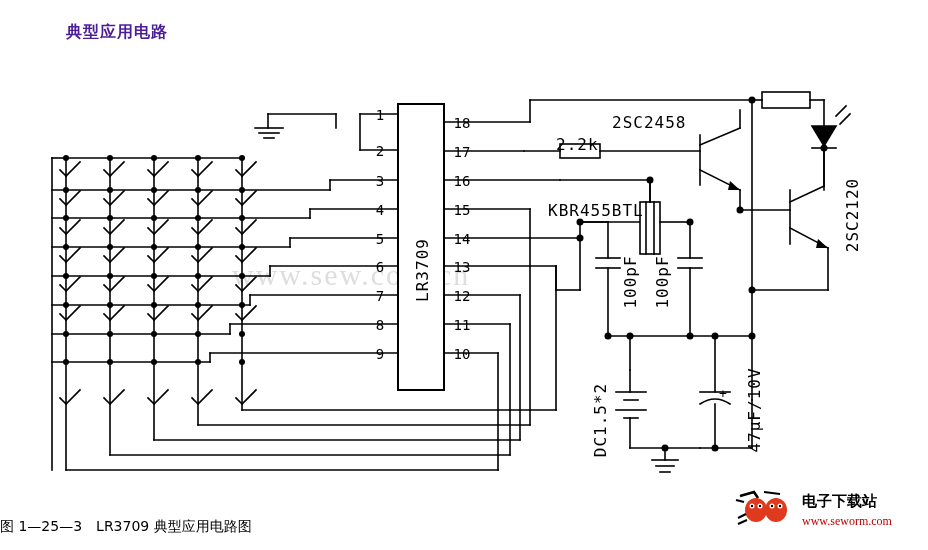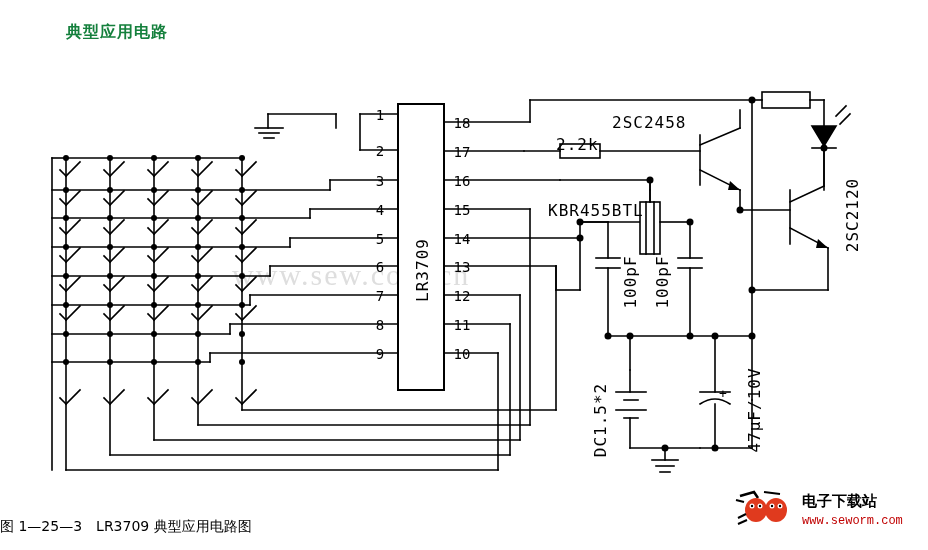--- a/index.html
+++ b/index.html
@@ -8,21 +8,21 @@
     background:#ffffff;
     font-family:"Liberation Sans", sans-serif;
     position:relative;
     overflow:hidden;
   }
   #stage{position:absolute;left:0;top:0;width:928px;height:550px;}
   svg#schematic{position:absolute;left:0;top:0;width:928px;height:550px;}
   .title-cn{
     position:absolute;left:66px;top:22px;
     font-family:"DejaVu Sans","Liberation Sans",sans-serif;
-    font-size:16px;font-weight:bold;color:#15803d;
+    font-size:16px;font-weight:bold;color:#4c1d95;
     letter-spacing:1px;
   }
   .caption{
     position:absolute;left:0;top:518px;width:928px;
     text-align:left;
     font-family:"DejaVu Sans","Liberation Sans",sans-serif;
     font-size:14px;color:#000;
   }
   .watermark{
     position:absolute;left:232px;top:258px;
@@ -38,21 +38,21 @@
   .logo .bug{
     position:absolute;left:6px;top:2px;width:62px;height:36px;
   }
   .logo .cn{
     position:absolute;left:74px;top:4px;
     font-family:Liberation Sans, sans-serif;
     font-size:15px;color:#000;font-weight:bold;
   }
   .logo .url{
     position:absolute;left:74px;top:26px;
-    font-family:Liberation Mono, monospace;
+    font-family:Liberation Serif, serif;
     font-size:12px;color:#c00000;
   }
   text{font-family:"DejaVu Sans Mono","Liberation Mono",monospace;}
   .lbl{font-size:13px;fill:#000;}
   .pin{font-family:"DejaVu Sans Mono","Liberation Mono",monospace;font-size:14px;fill:#000;}
   .big{font-size:16px;fill:#000;letter-spacing:1px;}
 </style>
 </head>
 <body>
 

